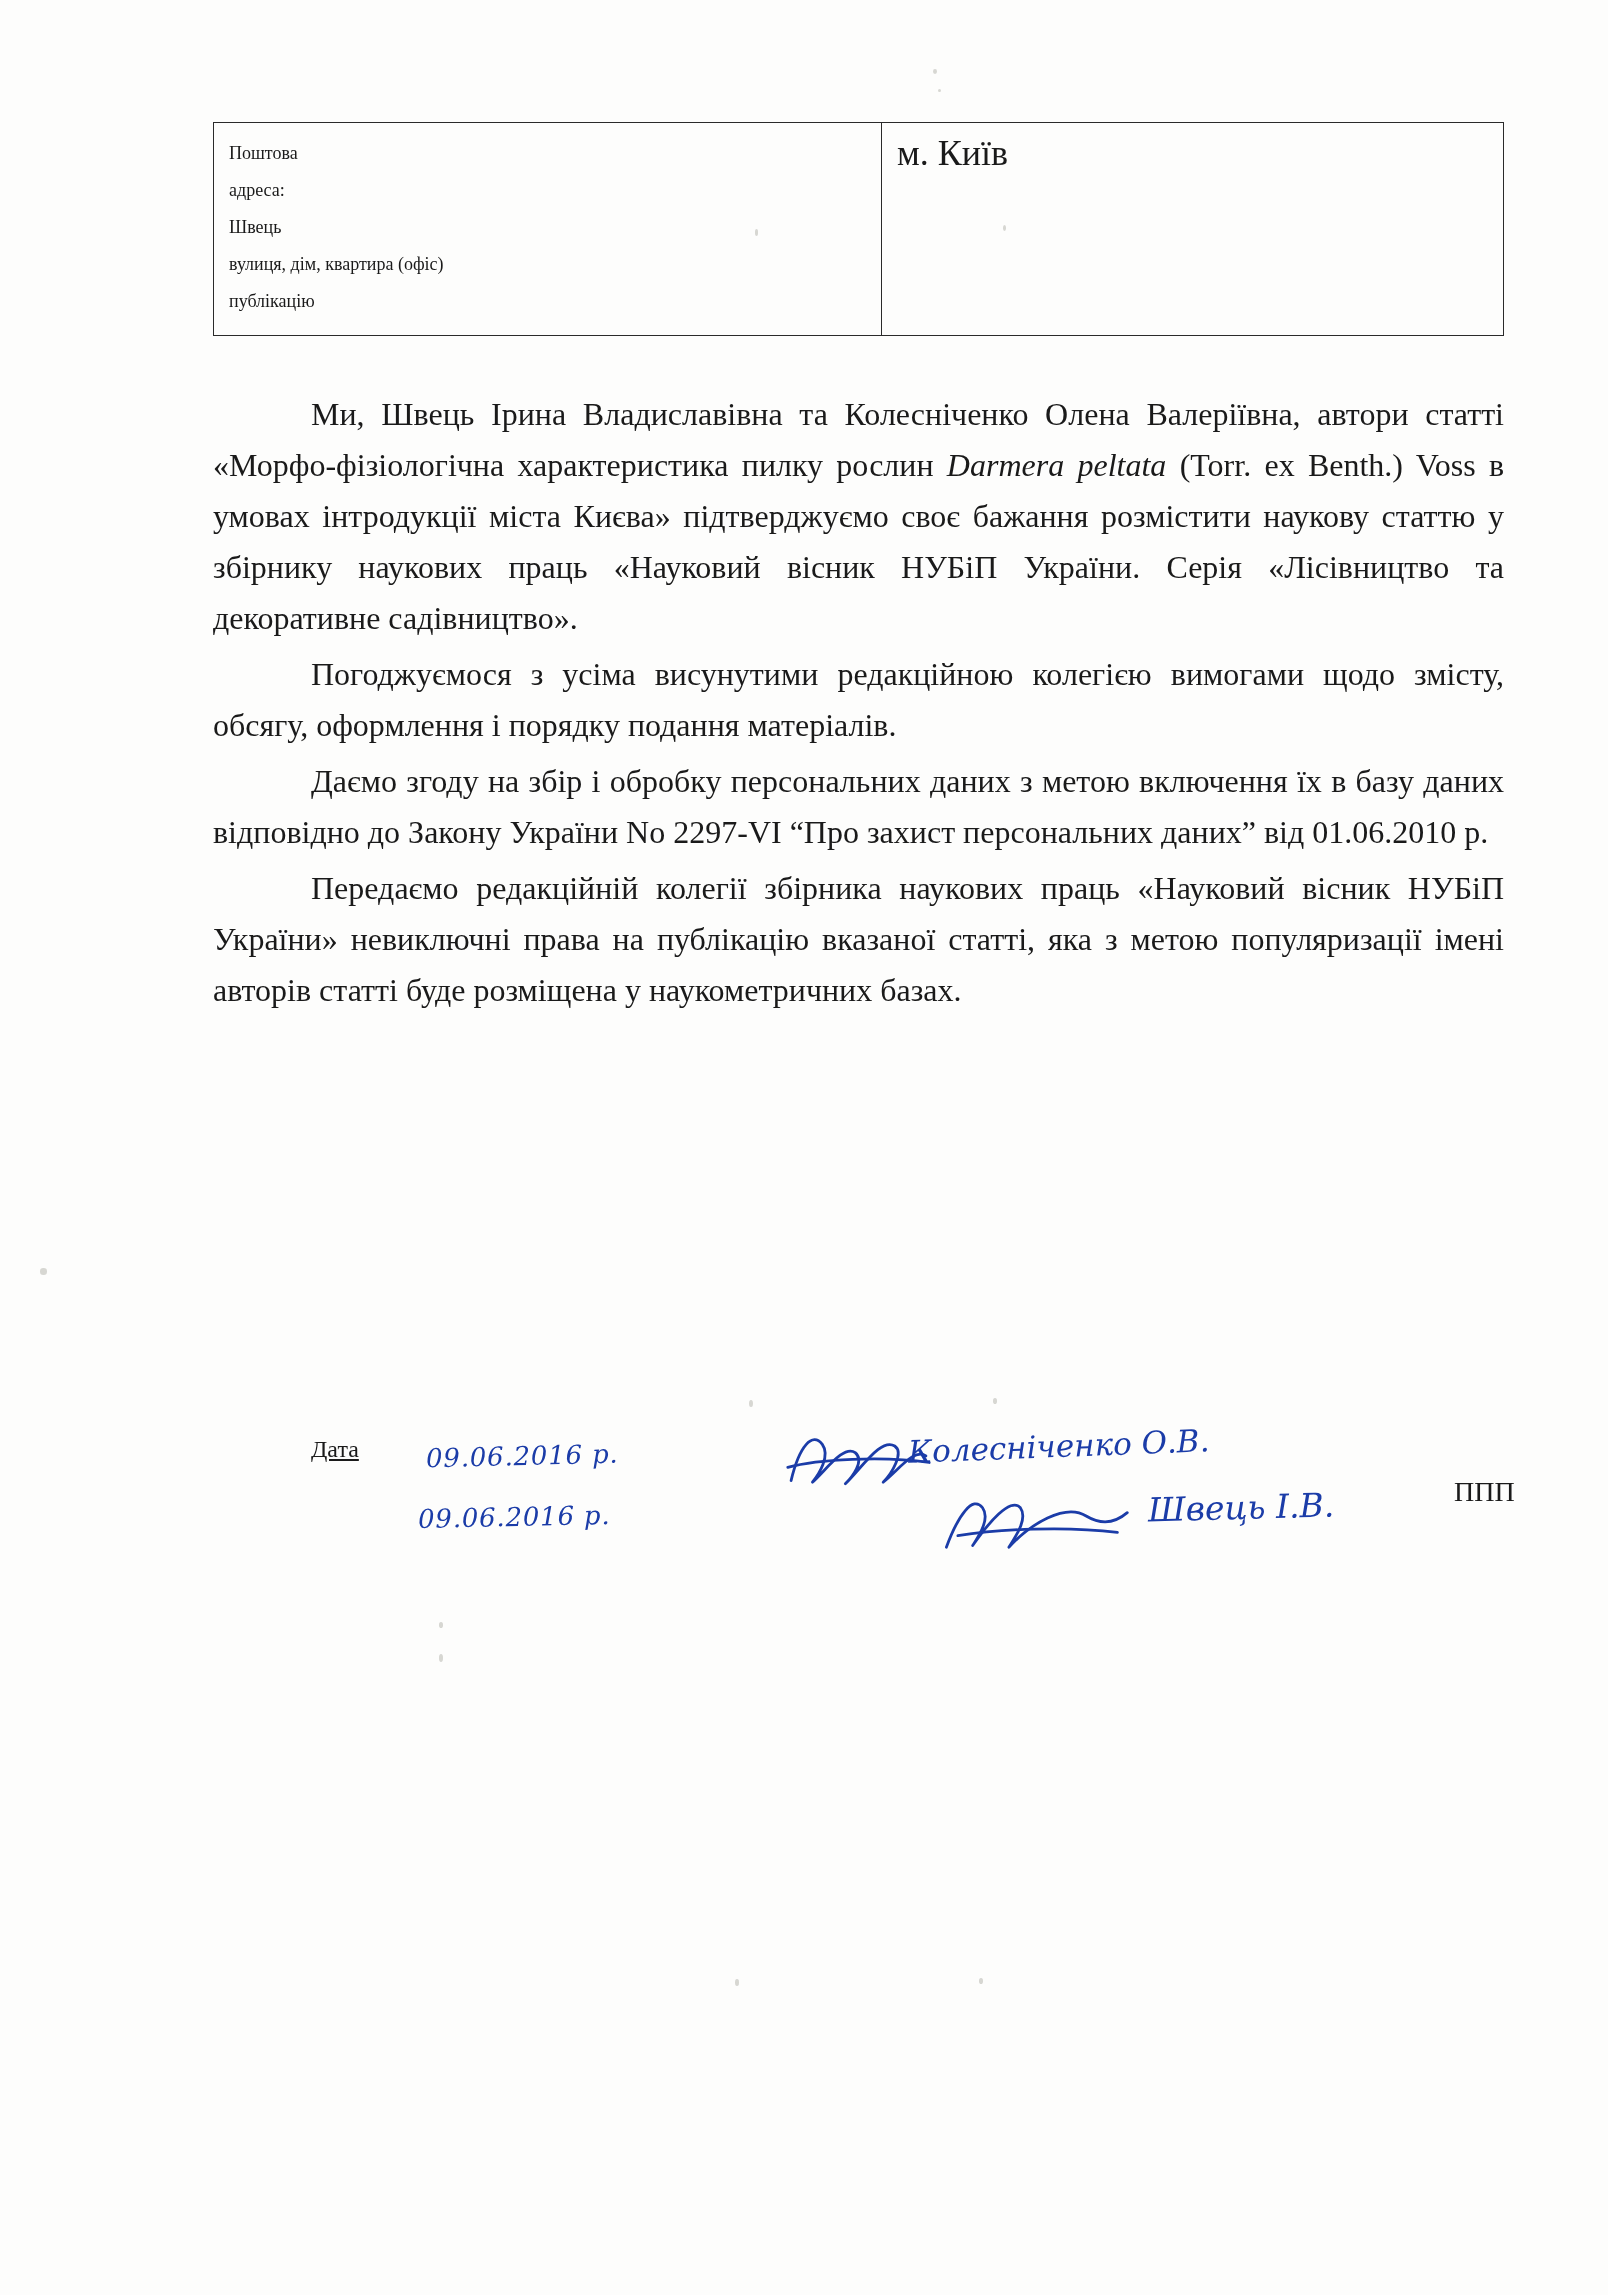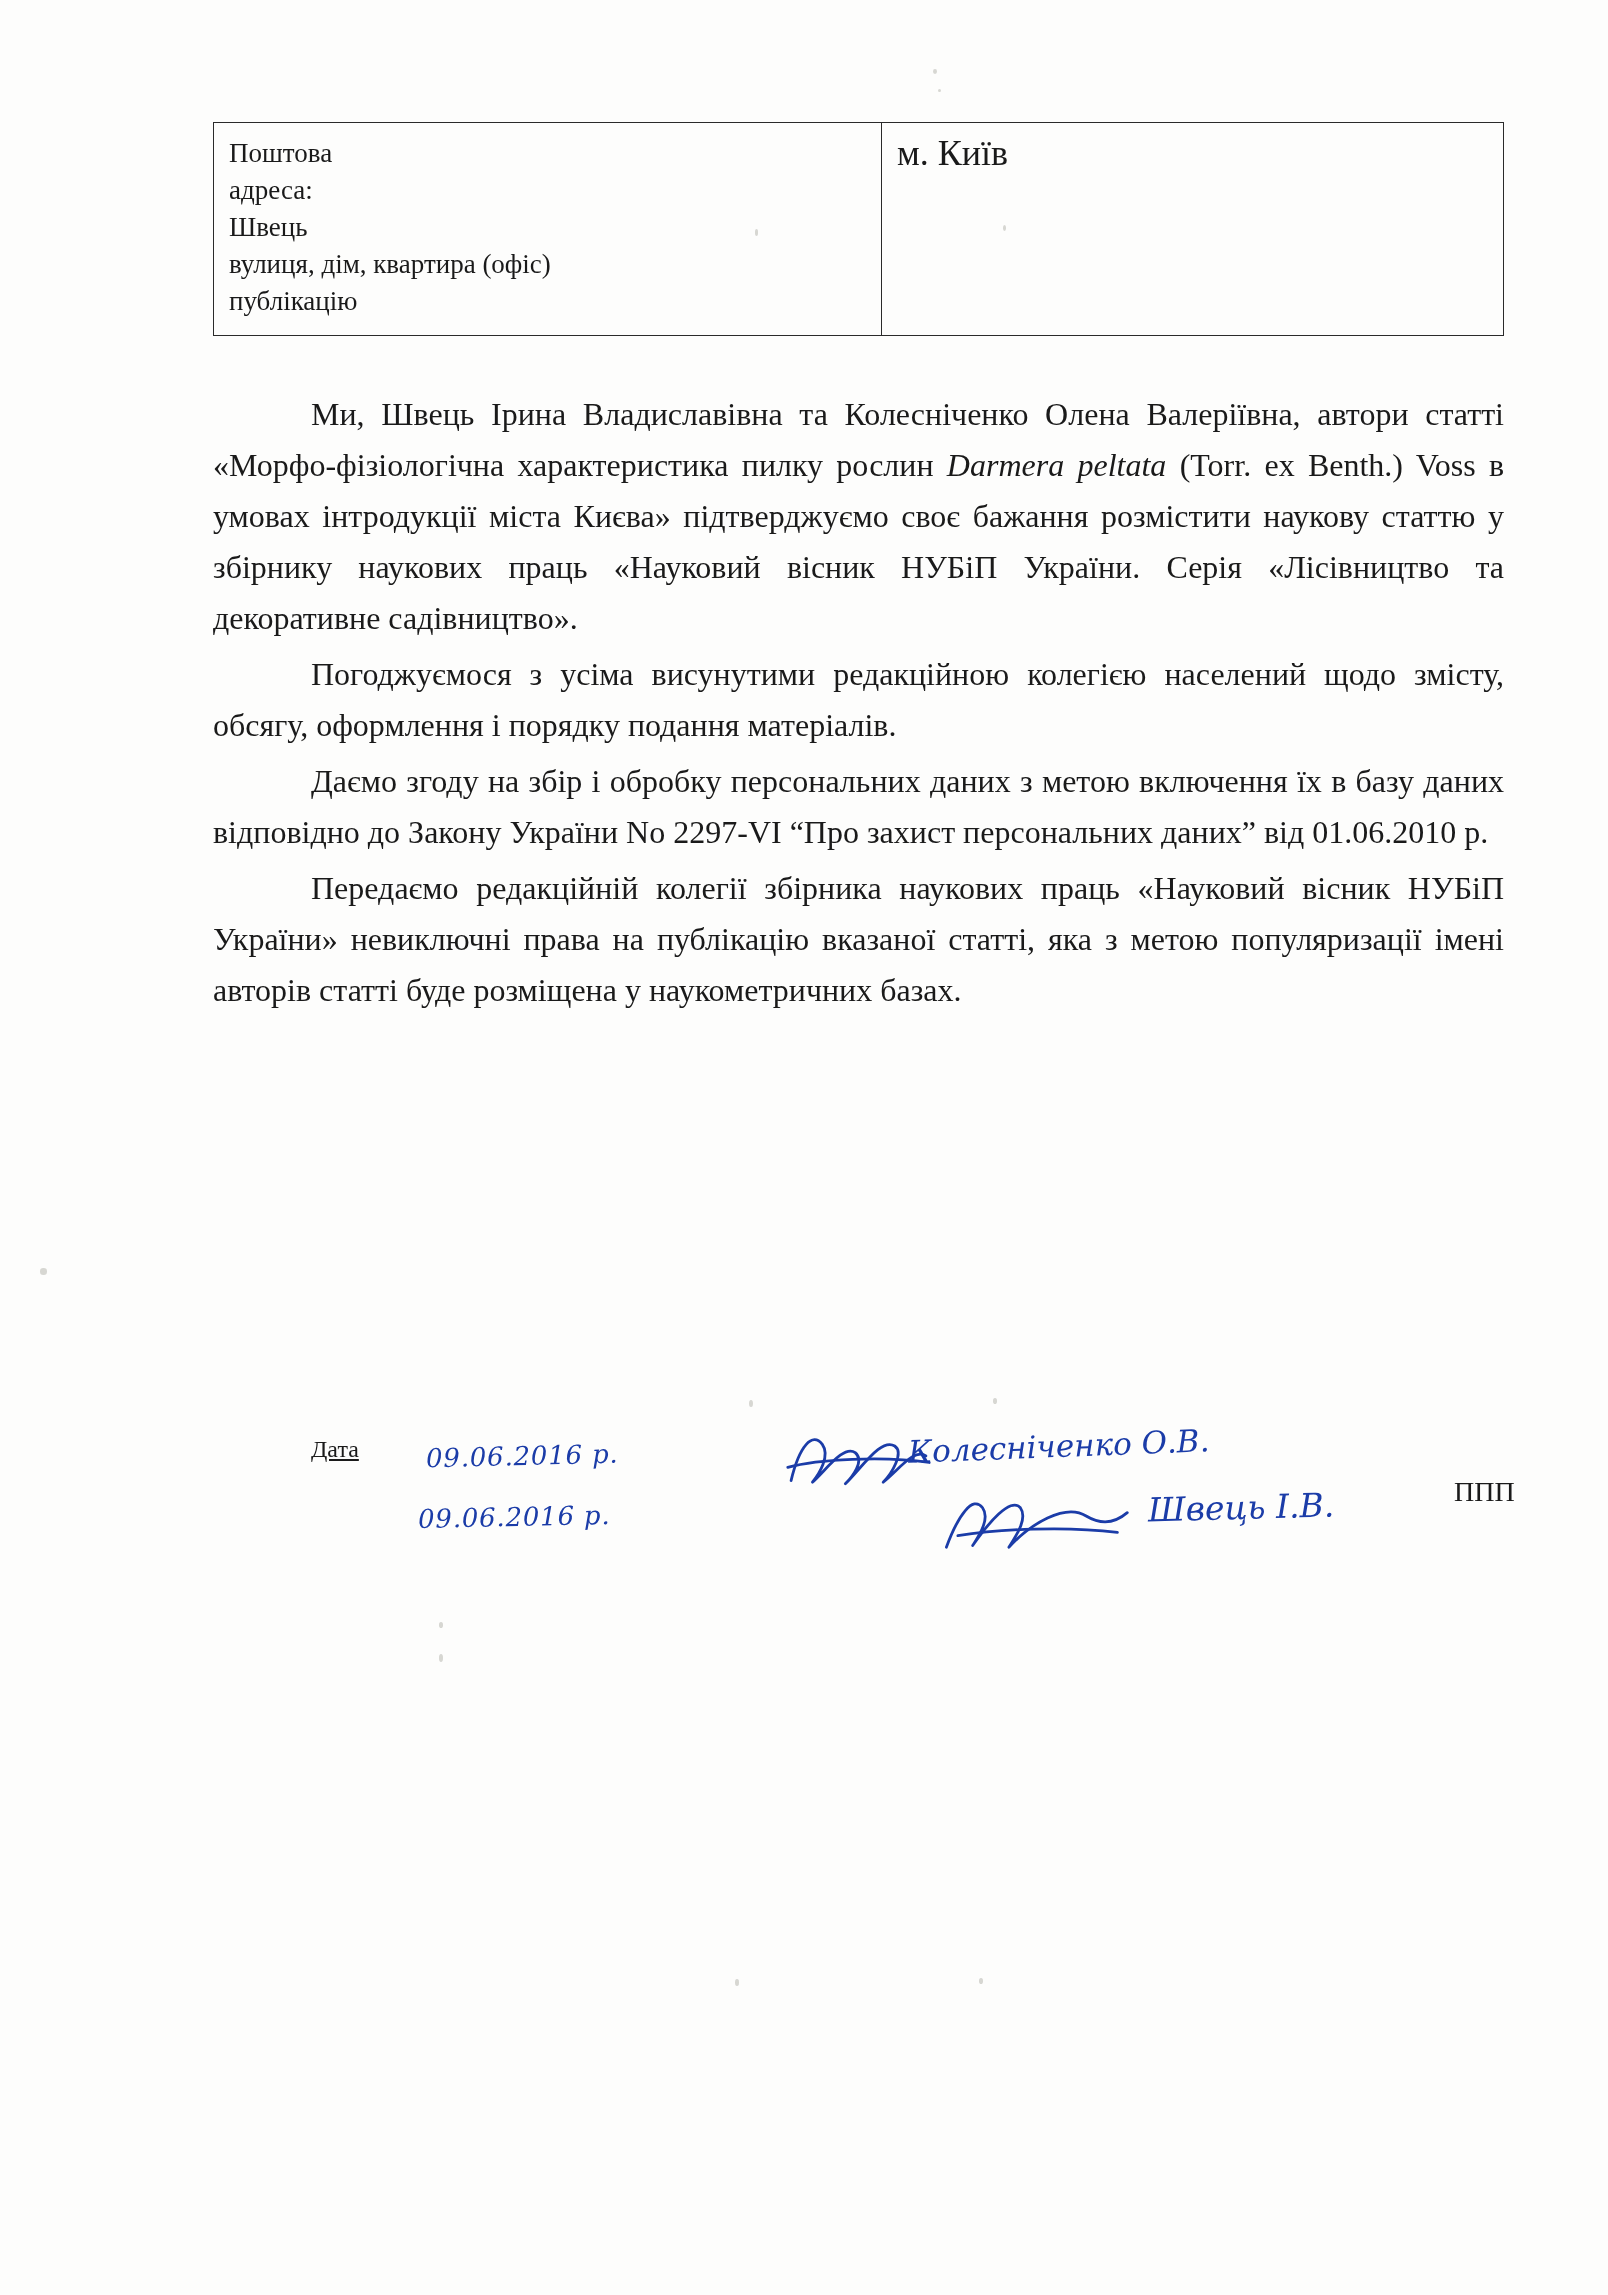--- a/index.html
+++ b/index.html
@@ -35,21 +35,21 @@
   }
   .addr-table td {
     border: 1.7px solid #2a2a2a;
     vertical-align: top;
     padding: 11.6px 15px 15px 15px;
   }
   .addr-left {
     width: 637px;
   }
   .addr-left .line {
-    font-size: 27px;
+    font-size: 18px;
     line-height: 37px;
     white-space: pre;
     font-family: Liberation Serif, serif;
   }
   .addr-right .city {
     font-size: 36px;
     line-height: 37px;
   }
   
   .doc-body {
@@ -168,21 +168,21 @@
       </td>
     </tr>
   </tbody>
     </table>
 
   <div class="doc-body">
     <p class="para">
       <span>Ми, Швець Ірина Владиславівна та Колесніченко Олена Валеріївна, автори статті «Морфо-фізіологічна характеристика пилку рослин </span><i>Darmera peltata</i><span> (Torr. ex Benth.) Voss в умовах інтродукції міста Києва» підтверджуємо своє бажання розмістити наукову статтю у збірнику наукових праць «Науковий вісник НУБіП України. Серія «Лісівництво та декоративне садівництво».</span>
     </p>
     <p class="para">
-      <span>Погоджуємося з усіма висунутими редакційною колегією населений щодо змісту, обсягу, оформлення і порядку подання матеріалів.</span>
+      <span>Погоджуємося з усіма висунутими редакційною колегією вимогами щодо змісту, обсягу, оформлення і порядку подання матеріалів.</span>
     </p>
     <p class="para">
       <span>Даємо згоду на збір і обробку персональних даних з метою включення їх в базу даних відповідно до Закону України No 2297-VI “Про захист персональних даних” від 01.06.2010 р.</span>
     </p>
     <p class="para">
       <span>Передаємо редакційній колегії збірника наукових праць «Науковий вісник НУБіП України» невиключні права на публікацію вказаної статті, яка з метою популяризації імені авторів статті буде розміщена у наукометричних базах.</span>
     </p>
   </div>
 
   <div class="sig-area">

